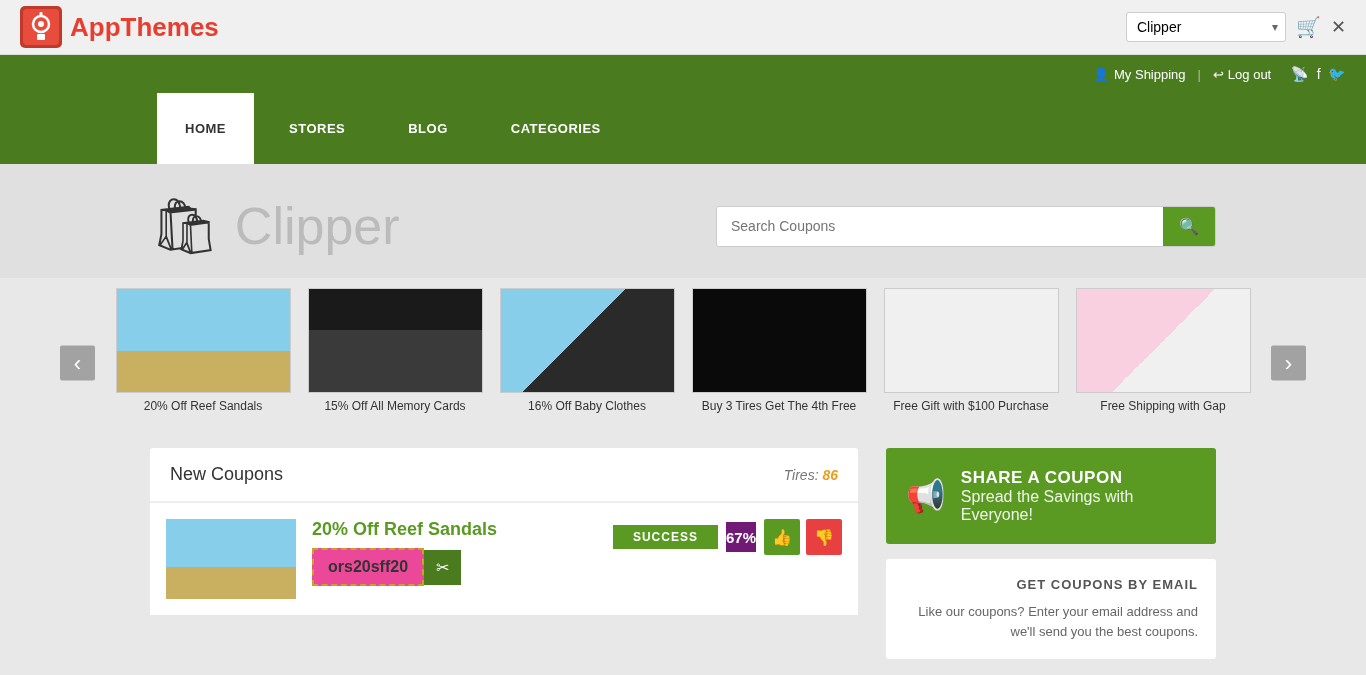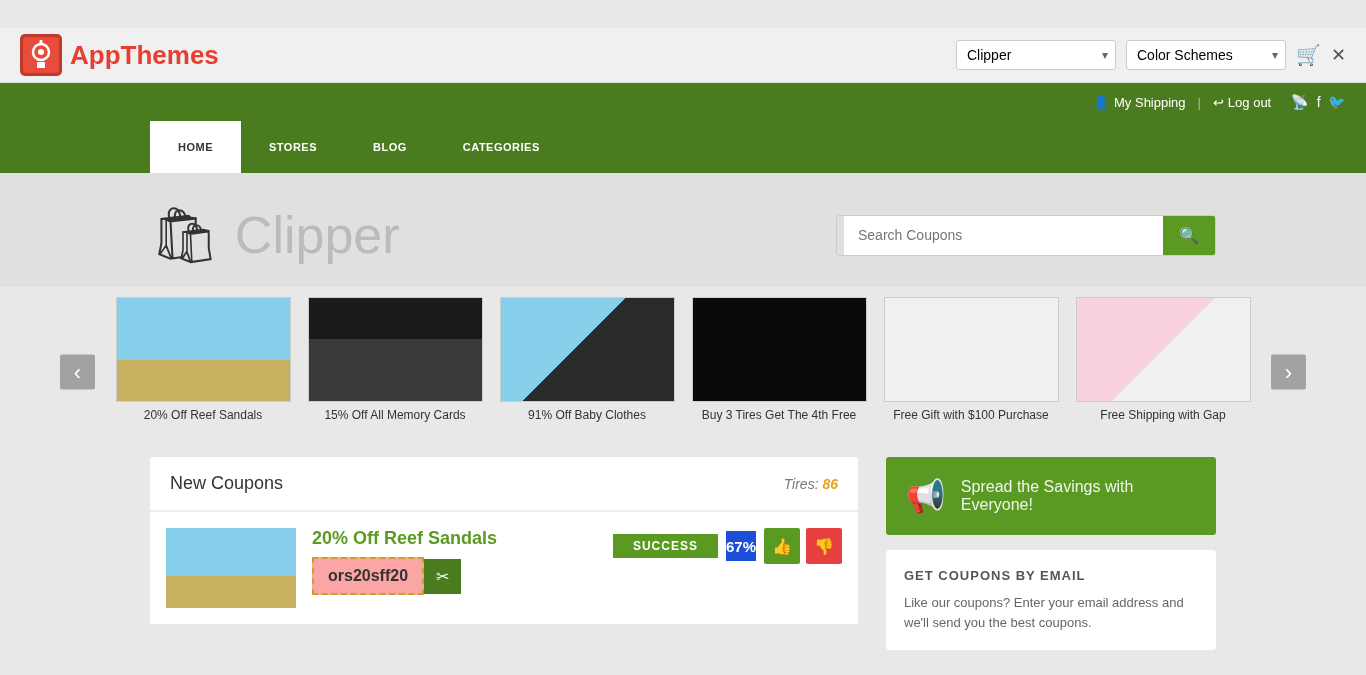--- a/index.html
+++ b/index.html
@@ -6,21 +6,20 @@
     body { font-family: Arial, sans-serif; background: #e8e8e8; min-width: 1366px; }
 
     
     .top-bar {
       background: #f0f0f0;
       display: flex;
       align-items: center;
       padding: 0 20px;
       height: 55px;
       border-bottom: 1px solid #ddd;
-      margin-top: 28px;
     }
     .logo-area {
       display: flex;
       align-items: center;
       flex: 1;
     }
     .logo-icon {
       width: 42px;
       height: 42px;
       margin-right: 8px;
@@ -99,29 +98,30 @@
     .util-icons { display: flex; gap: 8px; margin-left: 8px; }
     .util-icons span { cursor: pointer; font-size: 14px; }
 
     
     .main-nav {
       background: #4a7c1f;
       display: flex;
       padding: 0 150px;
     }
     .nav-item {
-      padding: 20px 28px;
+      padding: 28px 28px;
       color: #fff;
-      font-size: 11px;
+      font-size: 13px;
       font-weight: bold;
       cursor: pointer;
       text-transform: uppercase;
       letter-spacing: 0.5px;
       border: none;
       background: none;
+      margin-left: 7px;
     }
     .nav-item.active {
       background: #fff;
       color: #333;
     }
 
     
     .hero-area {
       background: #e0e0e0;
       padding: 30px 150px 20px;
@@ -141,22 +141,21 @@
     .brand-name {
       font-size: 52px;
       color: #bbb;
       font-weight: normal;
     }
     .search-box {
       display: flex;
       border: 1px solid #ccc;
       border-radius: 3px;
       overflow: hidden;
-      width: 380px;
-      padding-left: 7px;
+      width: 500px;
     }
     .search-input {
       flex: 1;
       padding: 10px 14px;
       border: none;
       outline: none;
       font-size: 14px;
       background: #fff;
     }
     .search-btn {
@@ -282,21 +281,21 @@
       display: flex;
       align-items: center;
       gap: 0;
     }
     .coupon-code-box {
       border: 2px dashed #cca020;
       padding: 8px 14px;
       font-size: 16px;
       font-weight: bold;
       color: #333;
-      background: #fca5a5;
+      background: #ec4899;
     }
     .coupon-scissors {
       background: #4a7c1f;
       color: white;
       padding: 8px 12px;
       font-size: 16px;
       cursor: pointer;
     }
     .coupon-right {
       display: flex;
@@ -310,21 +309,21 @@
       color: white;
       font-size: 12px;
       font-weight: bold;
       letter-spacing: 1px;
       padding: 5px 20px;
       width: 100%;
       text-align: center;
     }
     .progress-bar-container {
       width: 100%;
-      background: #1d4ed8;
+      background: #701a75;
       height: 30px;
       display: flex;
       align-items: center;
       justify-content: flex-end;
       font-size: 15px;
       font-weight: bold;
       color: white;
     }
     .vote-buttons {
       display: flex;
@@ -371,20 +370,21 @@
       text-transform: uppercase;
     }
     .share-coupon-text p {
       font-size: 16px;
       opacity: 0.9;
     }
     .email-box {
       background: #fff;
       padding: 18px;
       border-radius: 3px;
+      text-align: right;
     }
     .email-box-title {
       font-size: 13px;
       font-weight: bold;
       letter-spacing: 1px;
       color: #555;
       text-transform: uppercase;
       margin-bottom: 10px;
     }
     .email-box-text {
@@ -427,25 +427,20 @@
       <rect x="19.5" y="6" width="3" height="4" rx="1" fill="white"></rect>
     </svg>
     <span class="logo-text">
       <span>App</span><span style="color:#e63e2f">Themes</span>
     </span>
   </div>
   <div class="top-bar-right">
     <div class="select-wrapper">
       <select class="top-select">
         <option>Clipper</option>
-      </select>
-    </div>
-    <div class="select-wrapper">
-      <select class="top-select">
-        <option>Color Schemes</option>
       </select>
     </div>
     <button class="cart-icon-btn">🛒</button>
     <button class="close-icon-btn">✕</button>
   </div>
 </div>
 
 <div class="utility-bar">
   <a href="#">
     <span>👤</span>
@@ -487,21 +482,21 @@
     <div class="carousel-item">
       <div class="carousel-img-placeholder reef"></div>
       <span class="carousel-label">20% Off Reef Sandals</span>
     </div>
     <div class="carousel-item">
       <div class="carousel-img-placeholder memory"></div>
       <span class="carousel-label">15% Off All Memory Cards</span>
     </div>
     <div class="carousel-item">
       <div class="carousel-img-placeholder baby"></div>
-      <span class="carousel-label">91% Off Baby Clothes</span>
+      <span class="carousel-label">16% Off Baby Clothes</span>
     </div>
     <div class="carousel-item">
       <div class="carousel-img-placeholder tires"></div>
       <span class="carousel-label">Buy 3 Tires Get The 4th Free</span>
     </div>
     <div class="carousel-item">
       <div class="carousel-img-placeholder gift"></div>
       <span class="carousel-label">Free Gift with $100 Purchase</span>
     </div>
     <div class="carousel-item">
@@ -540,20 +535,21 @@
           <button class="vote-btn down">👎</button>
         </div>
       </div>
     </div>
   </div>
 
   <div class="sidebar">
     <div class="share-coupon-box">
       <span class="megaphone-icon">📢</span>
       <div class="share-coupon-text">
+        <h3>SHARE A COUPON</h3>
         <p>Spread the Savings with Everyone!</p>
       </div>
     </div>
     <div class="email-box">
       <div class="email-box-title">GET COUPONS BY EMAIL</div>
       <p class="email-box-text">Like our coupons? Enter your email address and we'll send you the best coupons.</p>
     </div>
   </div>
 
 </div>

